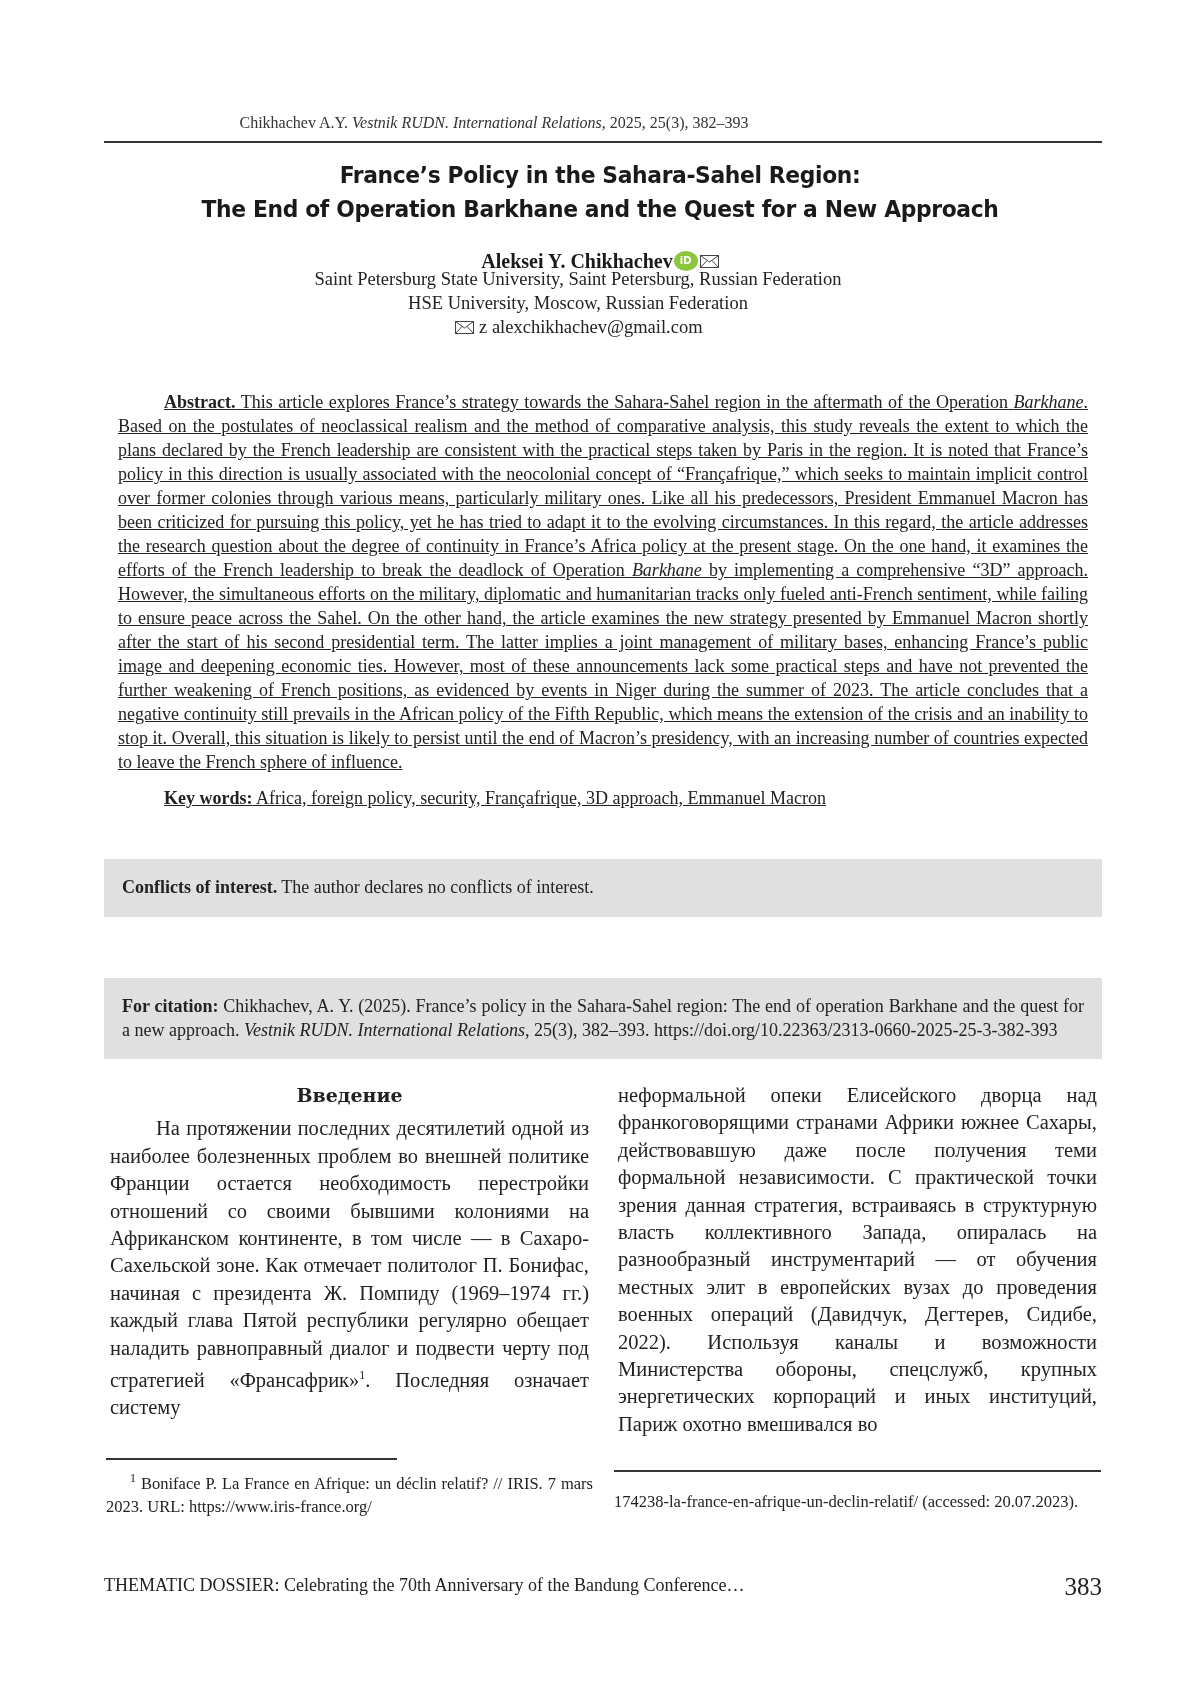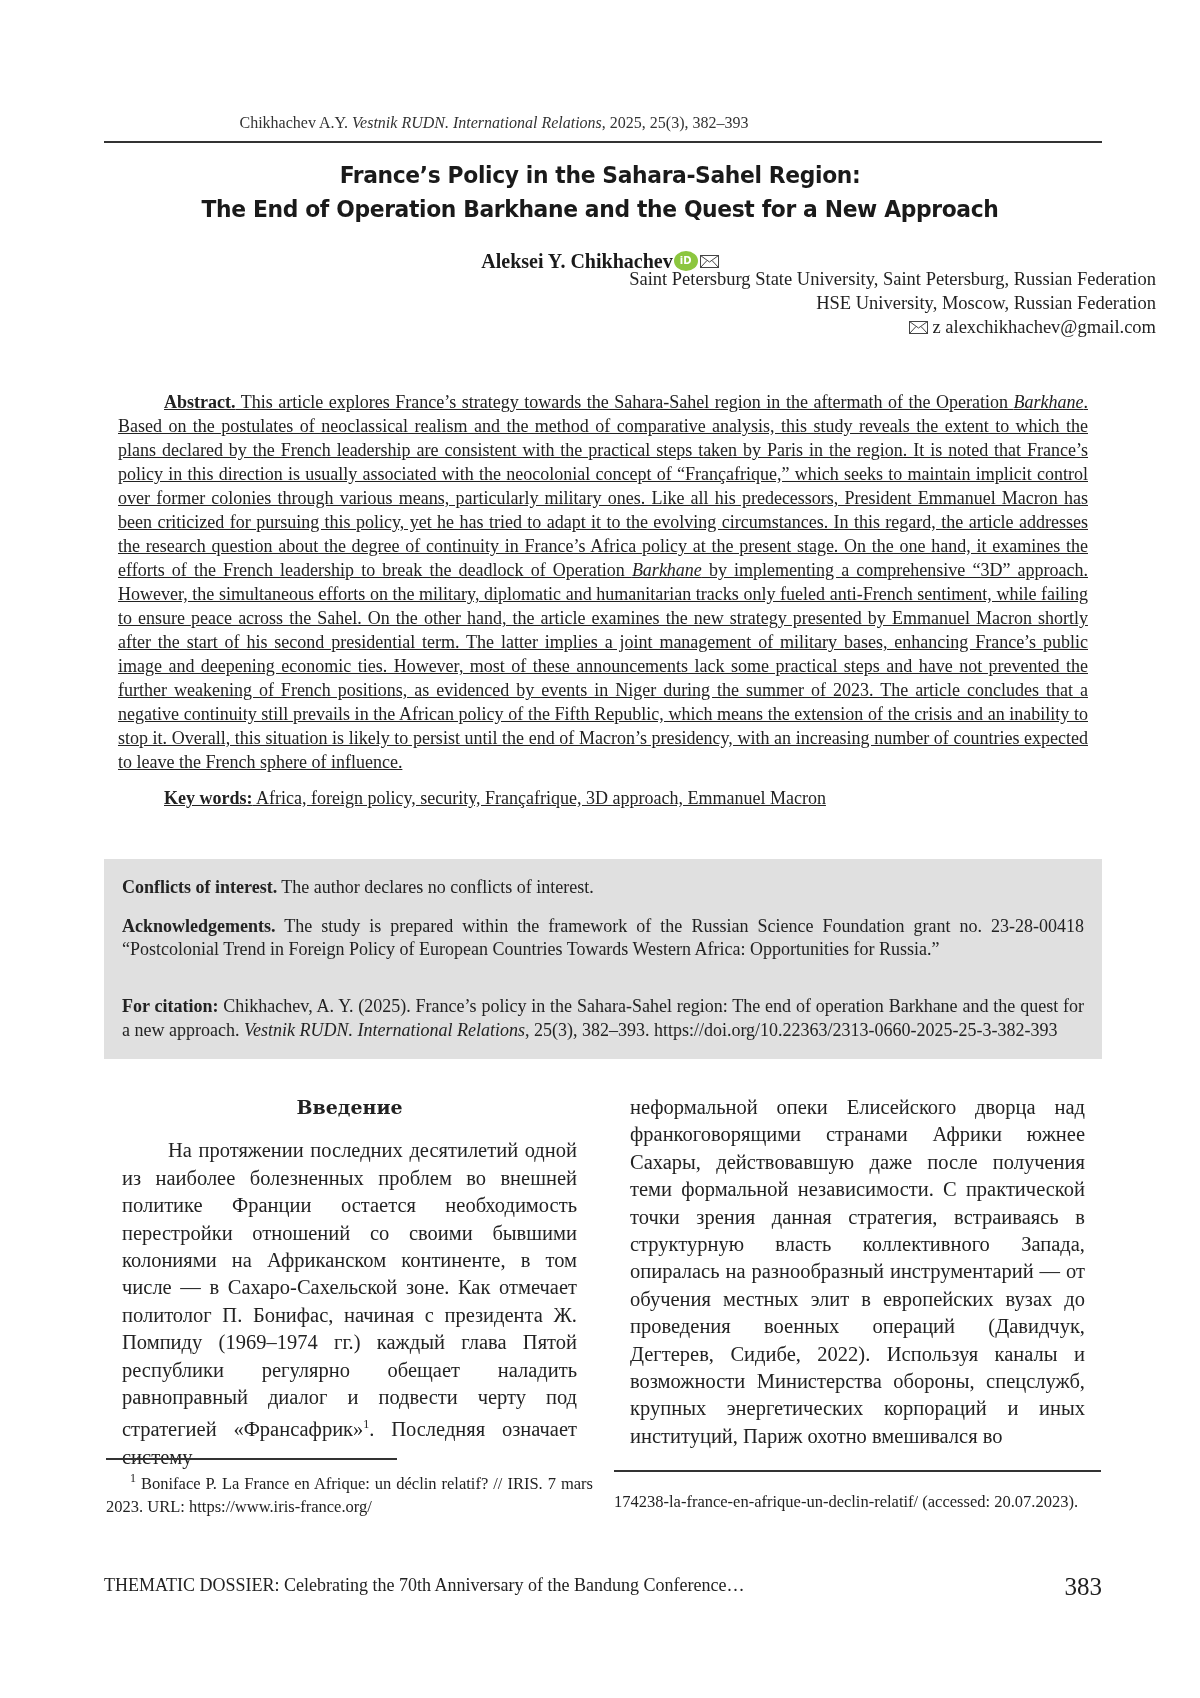--- a/index.html
+++ b/index.html
@@ -4,29 +4,29 @@
 <style>
   html, body { margin: 0; padding: 0; background: #ffffff; }
   body { width: 1200px; height: 1698px; position: relative; overflow: hidden; color: #1a1a1a; font-family: "Liberation Serif", serif; }
   .running-head { position: absolute; top: 114px; left: 0; width: 988px; text-align: center; font-size: 16px; color: #333; }
   .running-head i { font-style: italic; }
   .head-rule { position: absolute; top: 141px; left: 104px; width: 998px; height: 2px; background: #333; }
   .title { position: absolute; top: 158px; left: 0; width: 1200px; text-align: center; font-family: "DejaVu Sans", sans-serif; font-weight: bold; font-size: 23.5px; line-height: 34px; color: #1a1a1a; letter-spacing: -0.4px; transform: scaleX(0.93); transform-origin: center; }
   .author { position: absolute; top: 250px; left: 0; width: 1200px; text-align: center; font-size: 20px; font-weight: bold; }
   .orcid { display: inline-block; width: 24px; height: 20px; border-radius: 50%; background: #8cc63f; color: #fff; font-family: "DejaVu Sans", sans-serif; font-size: 10px; line-height: 20px; text-align: center; vertical-align: 4px; font-weight: bold; margin-left: 1px; }
   .mail-icon { display: inline-block; width: 19px; height: 13px; vertical-align: 0px; margin-left: 2px; }
-  .affil { position: absolute; left: 0; width: 1156px; text-align: right; font-size: 18.5px; line-height: 24px; color: #222; }
+  .affil { position: absolute; left: 0; width: 1156px; text-align: center; font-size: 18.5px; line-height: 24px; color: #222; }
   .abstract { position: absolute; top: 378px; left: 106px; width: 994px; font-size: 18px; line-height: 24px; text-align: justify; color: #222; }
   .abstract p { margin: 12px; text-indent: 46px; text-decoration: underline; }
   .abstract b { font-weight: bold; }
   .keywords { margin: 0; text-indent: 46px; }
   .graybox { position: absolute; left: 104px; width: 998px; background: #e0e0e0; font-size: 18px; line-height: 23.5px; text-align: justify; padding: 2px 3px 2px 3px; box-sizing: border-box; color: #222; }
   .graybox p { margin: 15px; }
   .col { position: absolute; width: 487px; font-size: 20.5px; line-height: 27.4px; text-align: justify; color: #222; }
-  .col p { margin: 16px; }
+  .col p { margin: 4px; }
   .section-head { text-align: center; font-weight: bold; font-family: "DejaVu Serif", serif; font-size: 19px; margin-bottom: 6px !important; }
   .indent { text-indent: 46px; }
   .fn-rule { position: absolute; height: 2px; background: #333; }
   .footnote { position: absolute; font-size: 16.5px; line-height: 23px; text-align: justify; color: #222; }
   .footer-left { position: absolute; top: 1575px; left: 104px; font-size: 18px; color: #222; }
   .footer-right { position: absolute; top: 1573px; right: 98px; font-size: 25px; color: #222; }
   sup { font-size: 12px; }
 </style>
 </head>
 <body>
@@ -59,21 +59,20 @@
   <span>z alexchikhachev@gmail.com</span>
 </div>
 
 <div class="abstract">
   <p><b>Abstract.</b><span> This article explores France’s strategy towards the Sahara-Sahel region in the aftermath of the Operation </span><i>Barkhane</i><span>. Based on the postulates of neoclassical realism and the method of comparative analysis, this study reveals the extent to which the plans declared by the French leadership are consistent with the practical steps taken by Paris in the region. It is noted that France’s policy in this direction is usually associated with the neocolonial concept of “Françafrique,” which seeks to maintain implicit control over former colonies through various means, particularly military ones. Like all his predecessors, President Emmanuel Macron has been criticized for pursuing this policy, yet he has tried to adapt it to the evolving circumstances. In this regard, the article addresses the research question about the degree of continuity in France’s Africa policy at the present stage. On the one hand, it examines the efforts of the French leadership to break the deadlock of Operation </span><i>Barkhane</i><span> by implementing a comprehensive “3D” approach. However, the simultaneous efforts on the military, diplomatic and humanitarian tracks only fueled anti-French sentiment, while failing to ensure peace across the Sahel. On the other hand, the article examines the new strategy presented by Emmanuel Macron shortly after the start of his second presidential term. The latter implies a joint management of military bases, enhancing France’s public image and deepening economic ties. However, most of these announcements lack some practical steps and have not prevented the further weakening of French positions, as evidenced by events in Niger during the summer of 2023. The article concludes that a negative continuity still prevails in the African policy of the Fifth Republic, which means the extension of the crisis and an inability to stop it. Overall, this situation is likely to persist until the end of Macron’s presidency, with an increasing number of countries expected to leave the French sphere of influence.</span></p>
   <p class="keywords"><b>Key words:</b><span> Africa, foreign policy, security, Françafrique, 3D approach, Emmanuel Macron</span></p>
 </div>
 
 <div class="graybox" style="top:859px;">
   <p><b>Conflicts of interest.</b><span> The author declares no conflicts of interest.</span></p>
-  <p><b>Acknowledgements.</b><span> The study is prepared within the framework of the Russian Science Foundation grant no. 23-28-00418 “Postcolonial Trend in Foreign Policy of European Countries Towards Western Africa: Opportunities for Russia.”</span></p>
 </div>
 
 <div class="graybox" style="top:978px;">
   <p><b>For citation:</b><span> Chikhachev, A. Y. (2025). France’s policy in the Sahara-Sahel region: The end of operation Barkhane and the quest for a new approach. </span><i>Vestnik RUDN. International Relations</i><span>, 25(3), 382–393. https://doi.org/10.22363/2313-0660-2025-25-3-382-393</span></p>
 </div>
 
 <div class="col" style="top:1078px; left:106px;">
   <p class="section-head">Введение</p>
   <p class="indent"><span>На протяжении последних десятилетий одной из наиболее болезненных проблем во внешней политике Франции остается необходимость перестройки отношений со своими бывшими колониями на Африканском континенте, в том числе — в Сахаро-Сахельской зоне. Как отмечает политолог П. Бонифас, начиная с президента Ж. Помпиду (1969–1974 гг.) каждый глава Пятой республики регулярно обещает наладить равноправный диалог и подвести черту под стратегией «Франсафрик»</span><sup>1</sup><span>. Последняя означает систему</span></p>
 </div>

